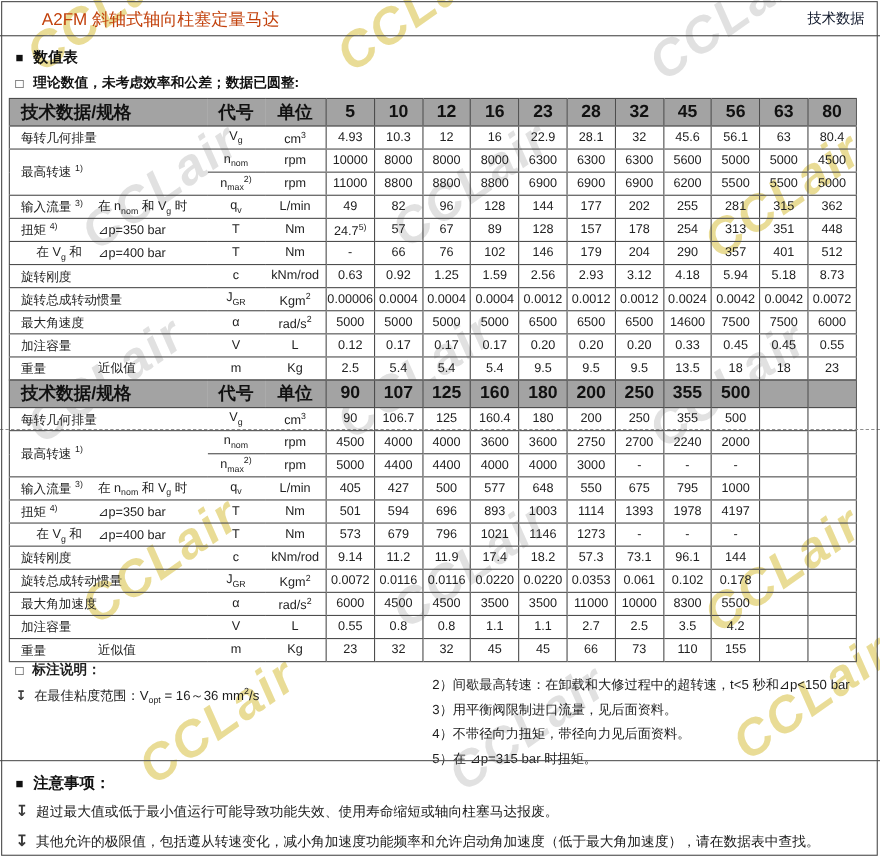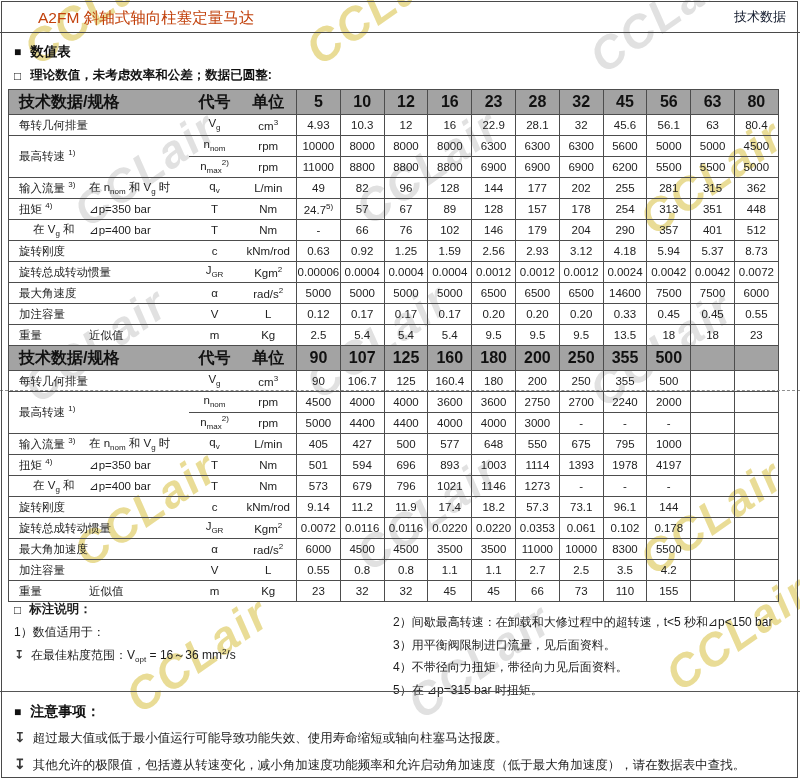--- a/index.html
+++ b/index.html
@@ -226,21 +226,21 @@
         <td class="unit">kNm/rod</td>
         <td class="val">0.63</td>
         <td class="val">0.92</td>
         <td class="val">1.25</td>
         <td class="val">1.59</td>
         <td class="val">2.56</td>
         <td class="val">2.93</td>
         <td class="val">3.12</td>
         <td class="val">4.18</td>
         <td class="val">5.94</td>
-        <td class="val">5.37</td>
+        <td class="val">5.18</td>
         <td class="val">8.73</td>
       </tr>
       <tr>
         <td class="lbl"><span class="l1">旋转总成转动惯量</span></td>
         <td class="sym">J<sub>GR</sub></td>
         <td class="unit">Kgm<sup>2</sup></td>
         <td class="val">0.00006</td>
         <td class="val">0.0004</td>
         <td class="val">0.0004</td>
         <td class="val">0.0004</td>
@@ -517,21 +517,20 @@
   </table>
 
 <div class="dashline"></div>
 
 <div class="notes" style="left:14px;top:601px;">
   <div class="note-title">
     <span class="sq">□</span>
     <span>标注说明：</span>
   </div>
   <div id="notesLeft">
-      <div class="line"><span>1）数值适用于：</span></div>
       <div class="line"><span class="bullet">↧</span><span>在最佳粘度范围：V<sub>opt</sub> = 16～36 mm<sup>2</sup>/s</span></div>
     </div>
 </div>
 
 <div class="notes" style="left:393px;top:614px;">
   <div id="notesRight">
       <div class="line"><span>2）间歇最高转速：在卸载和大修过程中的超转速，t&lt;5 秒和⊿p&lt;150 bar</span></div>
       <div class="line"><span>3）用平衡阀限制进口流量，见后面资料。</span></div>
       <div class="line"><span>4）不带径向力扭矩，带径向力见后面资料。</span></div>
       <div class="line"><span>5）在 ⊿p=315 bar 时扭矩。</span></div>

